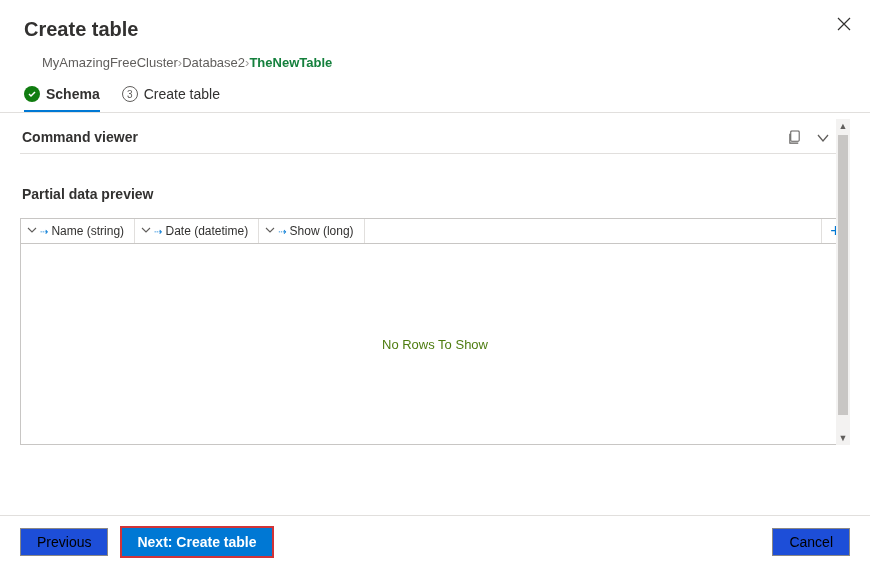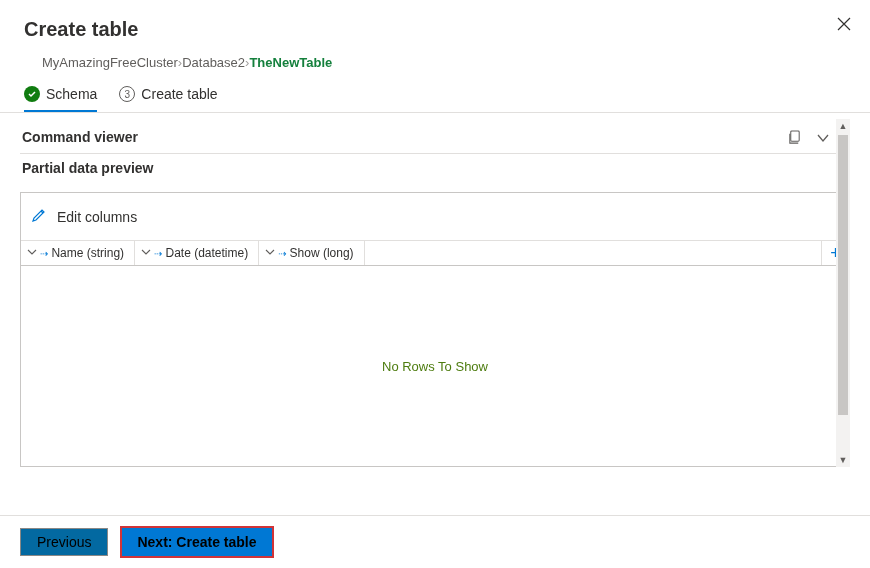--- a/index.html
+++ b/index.html
@@ -52,21 +52,21 @@
     }
     .step {
       padding-bottom: 10px;
       display: flex;
       align-items: center;
       gap: 6px;
       font-size: 14px;
       color: #323130;
       cursor: pointer;
     }
-    .step.active { border-bottom: 2px solid #0078d4; padding-bottom: 8px; font-weight: 400; }
+    .step.active { border-bottom: 2px solid #0078d4; padding-bottom: 8px; font-weight: 700; }
     .checkmarkcircle {
       width: 16px; height: 16px;
       background: #107c10;
       border-radius: 50%;
       display: inline-flex;
       align-items: center;
       justify-content: center;
     }
     .numcircle {
       width: 16px; height: 16px;
@@ -81,21 +81,21 @@
     .content {
       padding: 12px 20px 0 20px;
       position: relative;
     }
     .section-label {
       font-size: 14px;
       font-weight: 600;
       color: #323130;
       padding: 4px 0 8px 2px;
     }
-    .section-label.preview { margin-top: 2px; }
+    .section-label.preview { margin-top: 28px; }
     .divider-thin { border-bottom: 1px solid #e1dfdd; }
     .cmd-row {
       display: flex;
       align-items: center;
       justify-content: space-between;
       padding-right: 20px;
     }
     .cmd-icons { display: flex; gap: 14px; align-items: center; color: #605e5c; }
     .cmd-icons .icon-btn { cursor: pointer; }
     .preview-box {
@@ -170,27 +170,27 @@
       padding: 12px 20px;
       display: flex;
       align-items: center;
       gap: 14px;
     }
     .spacer { flex: 1; }
     .btn {
       padding: 5px 16px;
       font-size: 14px;
       border: 1px solid #8a8886;
-      background: #0369a1;
+      background: #1d4ed8;
       cursor: pointer;
       font-family: inherit;
     }
     .btn-primary {
       background: #0078d4;
-      color: #000000;
+      color: #ffffff;
       border: 1px solid #0078d4;
       outline: 2px solid #d13438;
       outline-offset: 0px;
       font-weight: 600;
       padding: 5px 14px;
     }
     .main-scroll-area {
       position: relative;
     }
   </style>
@@ -244,29 +244,20 @@
           <svg width="14" height="14" viewBox="0 0 14 14">
               <path d="M2 4 L7 10 L12 4" stroke="#605e5c" stroke-width="1.3" fill="none"></path>
             </svg>
         </span>
       </div>
     </div>
 
     <div class="section-label preview">Partial data preview</div>
 
     <div class="preview-box">
-      <div class="edit-columns">
-        <span class="pencil">
-          <svg width="16" height="16" viewBox="0 0 16 16">
-              <path d="M2 14 L3 11 L11 3 L13 5 L5 13 Z" fill="none" stroke="#0078d4" stroke-width="1.2"></path>
-              <path d="M10 4 L12 6" stroke="#0078d4" stroke-width="1.2"></path>
-            </svg>
-        </span>
-        <span>Edit columns</span>
-      </div>
       <div class="col-header-row">
         <div class="col-header">
           <span class="col-arrow"><svg width="10" height="10" viewBox="0 0 10 10">
                 <path d="M1 3 L5 7 L9 3" stroke="#605e5c" stroke-width="1.1" fill="none"></path>
               </svg></span>
           <span class="col-dash">⇢</span>
           <span>Name (string)</span>
         </div>
         <div class="col-header">
           <span class="col-arrow"><svg width="10" height="10" viewBox="0 0 10 10">
@@ -297,13 +288,14 @@
     <div class="scroll-thumb"></div>
     <div style="flex:1"></div>
     <span class="scroll-arrow">▼</span>
   </div>
 </div>
 
 <div class="footer">
   <button class="btn">Previous</button>
   <button class="btn btn-primary">Next: Create table</button>
   <div class="spacer"></div>
+  <button class="btn">Cancel</button>
 </div>
 
 </body></html>

